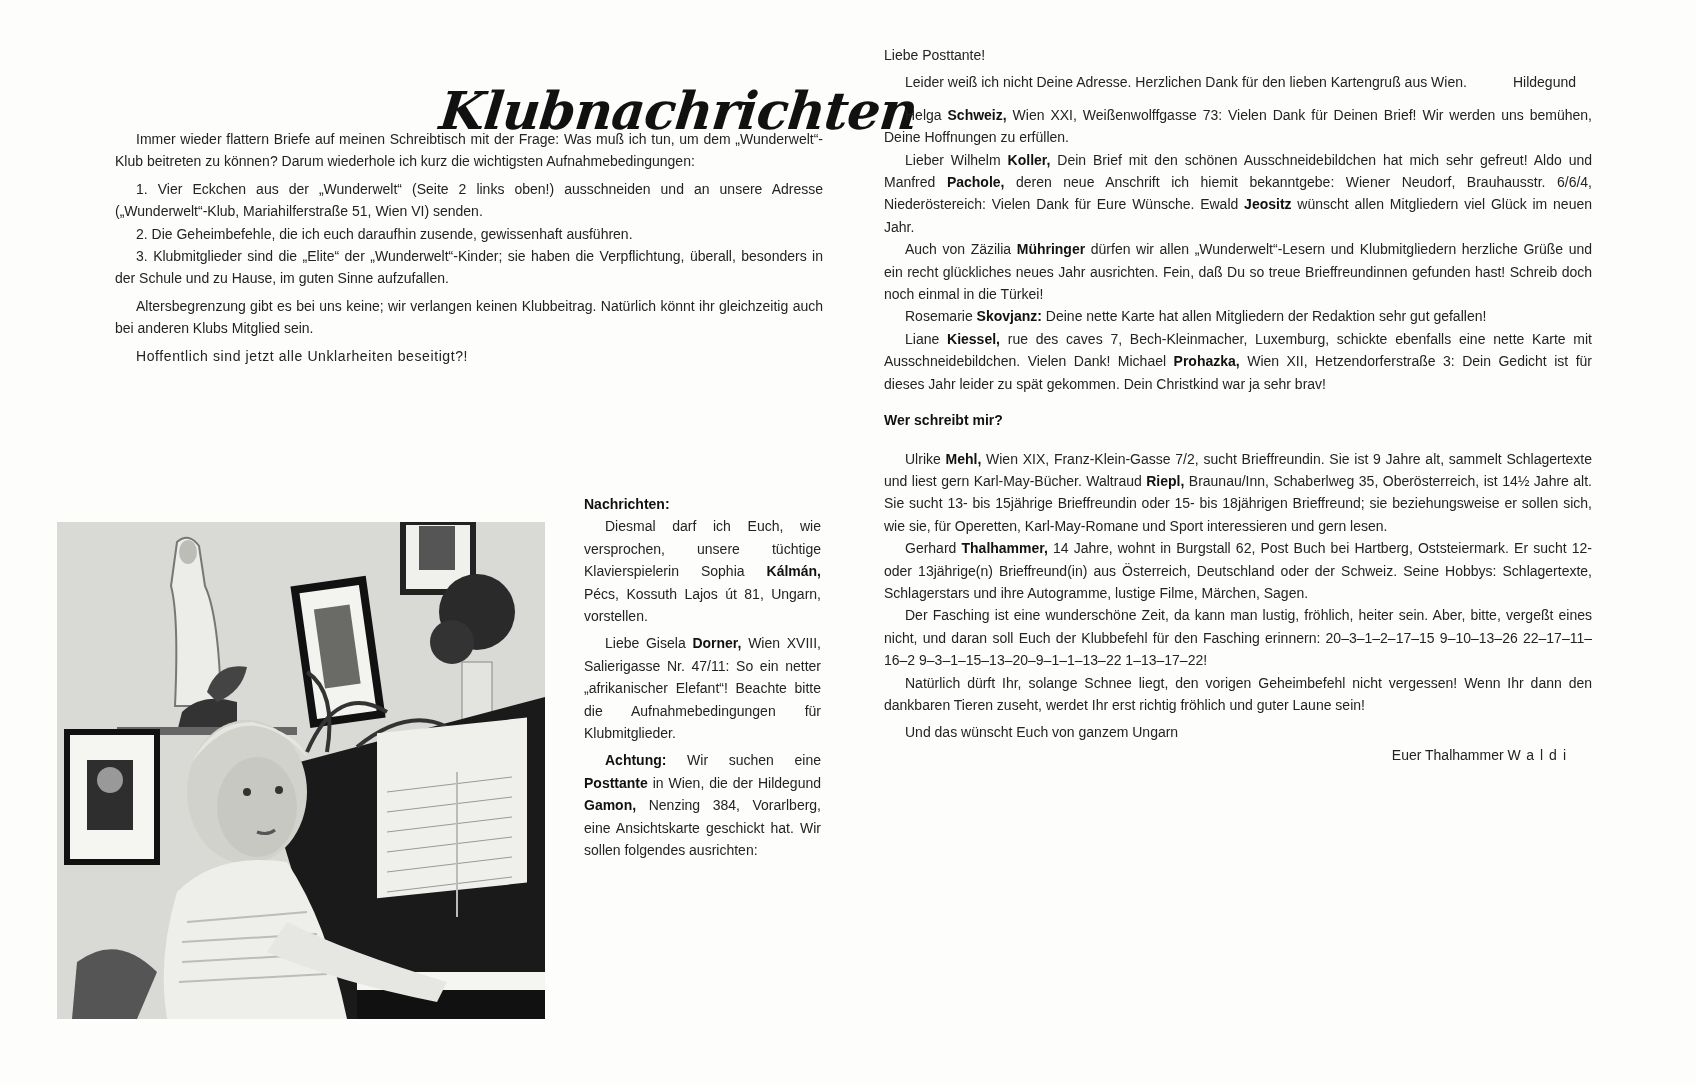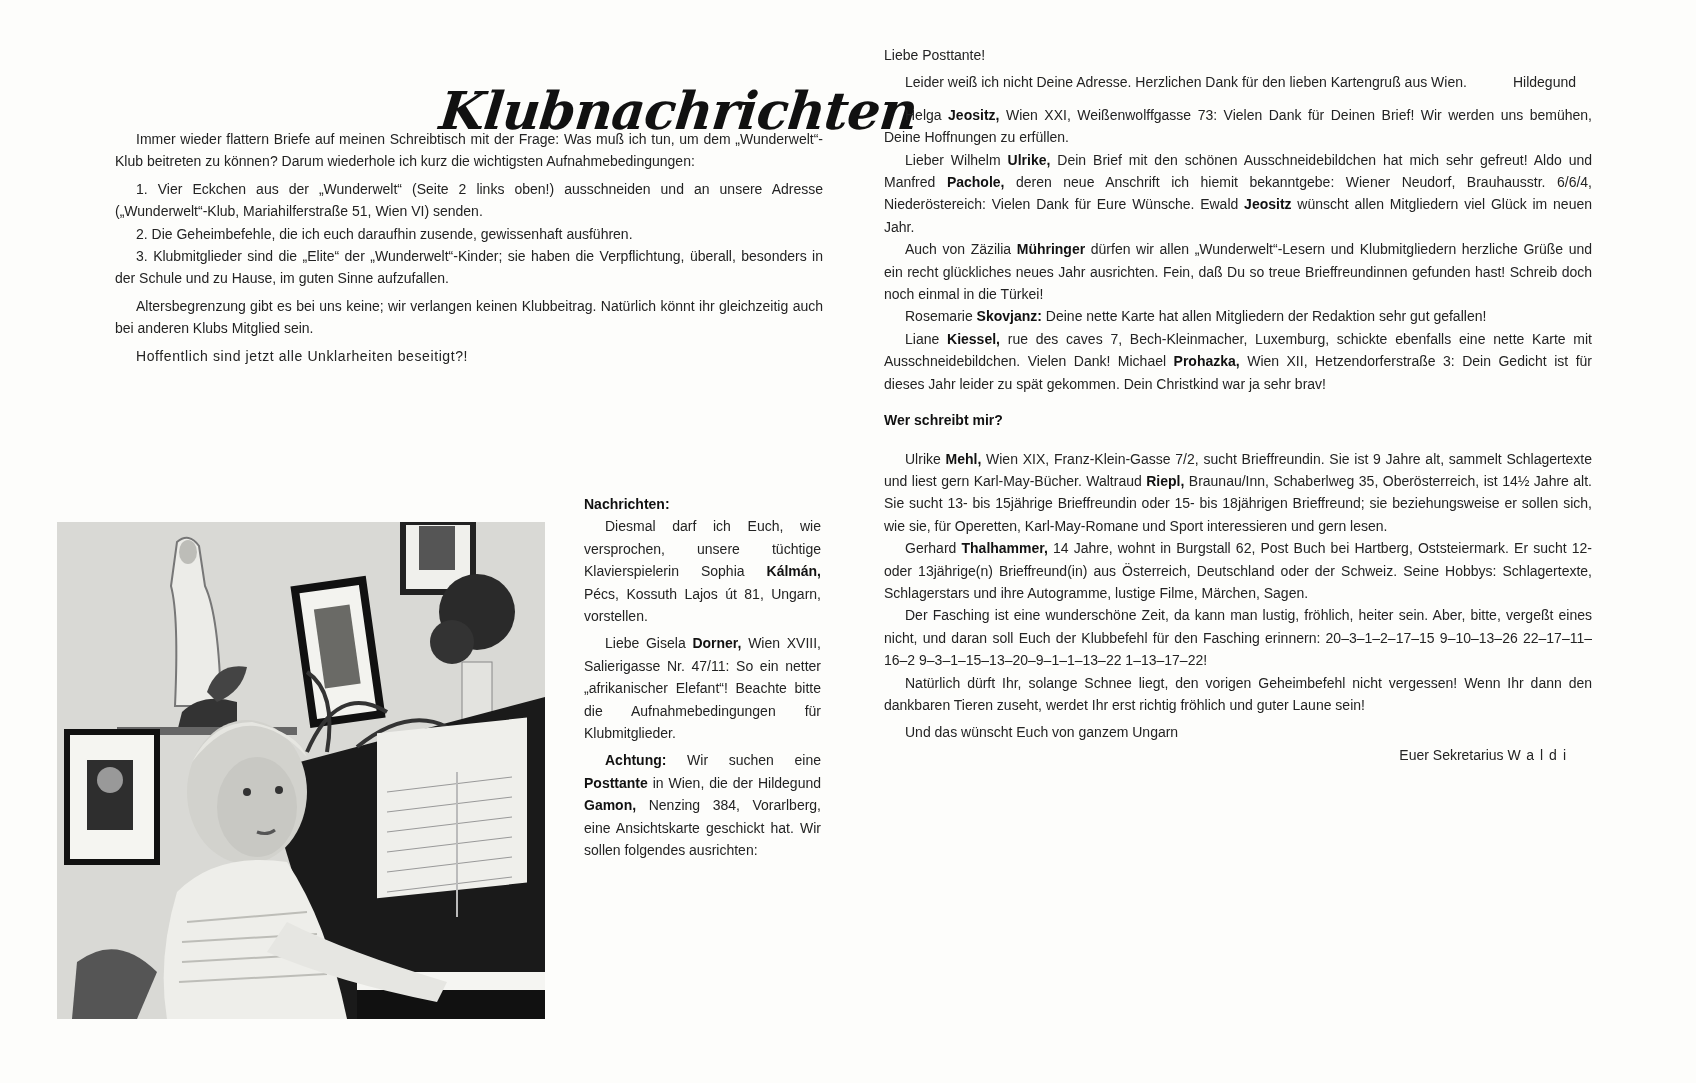--- a/index.html
+++ b/index.html
@@ -123,35 +123,35 @@
     <p><span>Diesmal darf ich Euch, wie versprochen, unsere tüchtige Klavierspielerin Sophia </span><b>Kálmán,</b><span> Pécs, Kossuth Lajos út 81, Ungarn, vorstellen.</span></p>
     <p class="gap"><span>Liebe Gisela </span><b>Dorner,</b><span> Wien XVIII, Salierigasse Nr. 47/11: So ein netter „afrikanischer Elefant“! Beachte bitte die Aufnahmebedingungen für Klubmitglieder.</span></p>
     <p class="gap"><b>Achtung:</b><span> Wir suchen eine </span><b>Posttante</b><span> in Wien, die der Hildegund </span><b>Gamon,</b><span> Nenzing 384, Vorarlberg, eine Ansichtskarte geschickt hat. Wir sollen folgendes ausrichten:</span></p>
   </div>
 
   <div class="col-right txt">
     <p class="noindent">Liebe Posttante!</p>
     <p class="gap">Leider weiß ich nicht Deine Adresse. Herzlichen Dank für den lieben Kartengruß aus Wien.</p>
     <p class="right-align" style="margin-top:-22.4px;padding-right:16px">Hildegund</p>
 
-    <p class="gap" style="margin-top:10px"><span>Helga </span><b>Jeositz,</b><span> Wien XXI, Weißenwolffgasse 73: Vielen Dank für Deinen Brief! Wir werden uns bemühen, Deine Hoffnungen zu erfüllen.</span></p>
+    <p class="gap" style="margin-top:10px"><span>Helga </span><b>Schweiz,</b><span> Wien XXI, Weißenwolffgasse 73: Vielen Dank für Deinen Brief! Wir werden uns bemühen, Deine Hoffnungen zu erfüllen.</span></p>
 
-    <p><span>Lieber Wilhelm </span><b>Ulrike,</b><span> Dein Brief mit den schönen Ausschneidebildchen hat mich sehr gefreut! Aldo und Manfred </span><b>Pachole,</b><span> deren neue Anschrift ich hiemit bekanntgebe: Wiener Neudorf, Brauhausstr. 6/6/4, Niederöstereich: Vielen Dank für Eure Wünsche. Ewald </span><b>Jeositz</b><span> wünscht allen Mitgliedern viel Glück im neuen Jahr.</span></p>
+    <p><span>Lieber Wilhelm </span><b>Koller,</b><span> Dein Brief mit den schönen Ausschneidebildchen hat mich sehr gefreut! Aldo und Manfred </span><b>Pachole,</b><span> deren neue Anschrift ich hiemit bekanntgebe: Wiener Neudorf, Brauhausstr. 6/6/4, Niederöstereich: Vielen Dank für Eure Wünsche. Ewald </span><b>Jeositz</b><span> wünscht allen Mitgliedern viel Glück im neuen Jahr.</span></p>
 
     <p><span>Auch von Zäzilia </span><b>Mühringer</b><span> dürfen wir allen „Wunderwelt“-Lesern und Klubmitgliedern herzliche Grüße und ein recht glückliches neues Jahr ausrichten. Fein, daß Du so treue Brieffreundinnen gefunden hast! Schreib doch noch einmal in die Türkei!</span></p>
 
     <p><span>Rosemarie </span><b>Skovjanz:</b><span> Deine nette Karte hat allen Mitgliedern der Redaktion sehr gut gefallen!</span></p>
 
     <p><span>Liane </span><b>Kiessel,</b><span> rue des caves 7, Bech-Kleinmacher, Luxemburg, schickte ebenfalls eine nette Karte mit Ausschneidebildchen. Vielen Dank! Michael </span><b>Prohazka,</b><span> Wien XII, Hetzendorferstraße 3: Dein Gedicht ist für dieses Jahr leider zu spät gekommen. Dein Christkind war ja sehr brav!</span></p>
 
     <p class="heading" style="margin-top:14px;margin-bottom:16px">Wer schreibt mir?</p>
 
     <p><span>Ulrike </span><b>Mehl,</b><span> Wien XIX, Franz-Klein-Gasse 7/2, sucht Brieffreundin. Sie ist 9 Jahre alt, sammelt Schlagertexte und liest gern Karl-May-Bücher. Waltraud </span><b>Riepl,</b><span> Braunau/Inn, Schaberlweg 35, Oberösterreich, ist 14½ Jahre alt. Sie sucht 13- bis 15jährige Brieffreundin oder 15- bis 18jährigen Brieffreund; sie beziehungsweise er sollen sich, wie sie, für Operetten, Karl-May-Romane und Sport interessieren und gern lesen.</span></p>
 
     <p><span>Gerhard </span><b>Thalhammer,</b><span> 14 Jahre, wohnt in Burgstall 62, Post Buch bei Hartberg, Oststeiermark. Er sucht 12- oder 13jährige(n) Brieffreund(in) aus Österreich, Deutschland oder der Schweiz. Seine Hobbys: Schlagertexte, Schlagerstars und ihre Autogramme, lustige Filme, Märchen, Sagen.</span></p>
 
     <p>Der Fasching ist eine wunderschöne Zeit, da kann man lustig, fröhlich, heiter sein. Aber, bitte, vergeßt eines nicht, und daran soll Euch der Klubbefehl für den Fasching erinnern: 20–3–1–2–17–15 9–10–13–26 22–17–11–16–2 9–3–1–15–13–20–9–1–1–13–22 1–13–17–22!</p>
     <p>Natürlich dürft Ihr, solange Schnee liegt, den vorigen Geheimbefehl nicht vergessen! Wenn Ihr dann den dankbaren Tieren zuseht, werdet Ihr erst richtig fröhlich und guter Laune sein!</p>
     <p class="gap">Und das wünscht Euch von ganzem Ungarn</p>
-    <p class="right-align" style="padding-right:20px"><span>Euer Sekretarius </span><span class="spaced">Waldi</span></p>
+    <p class="right-align" style="padding-right:20px"><span>Euer Thalhammer </span><span class="spaced">Waldi</span></p>
   </div>
 
 </div>
 
 </body></html>

